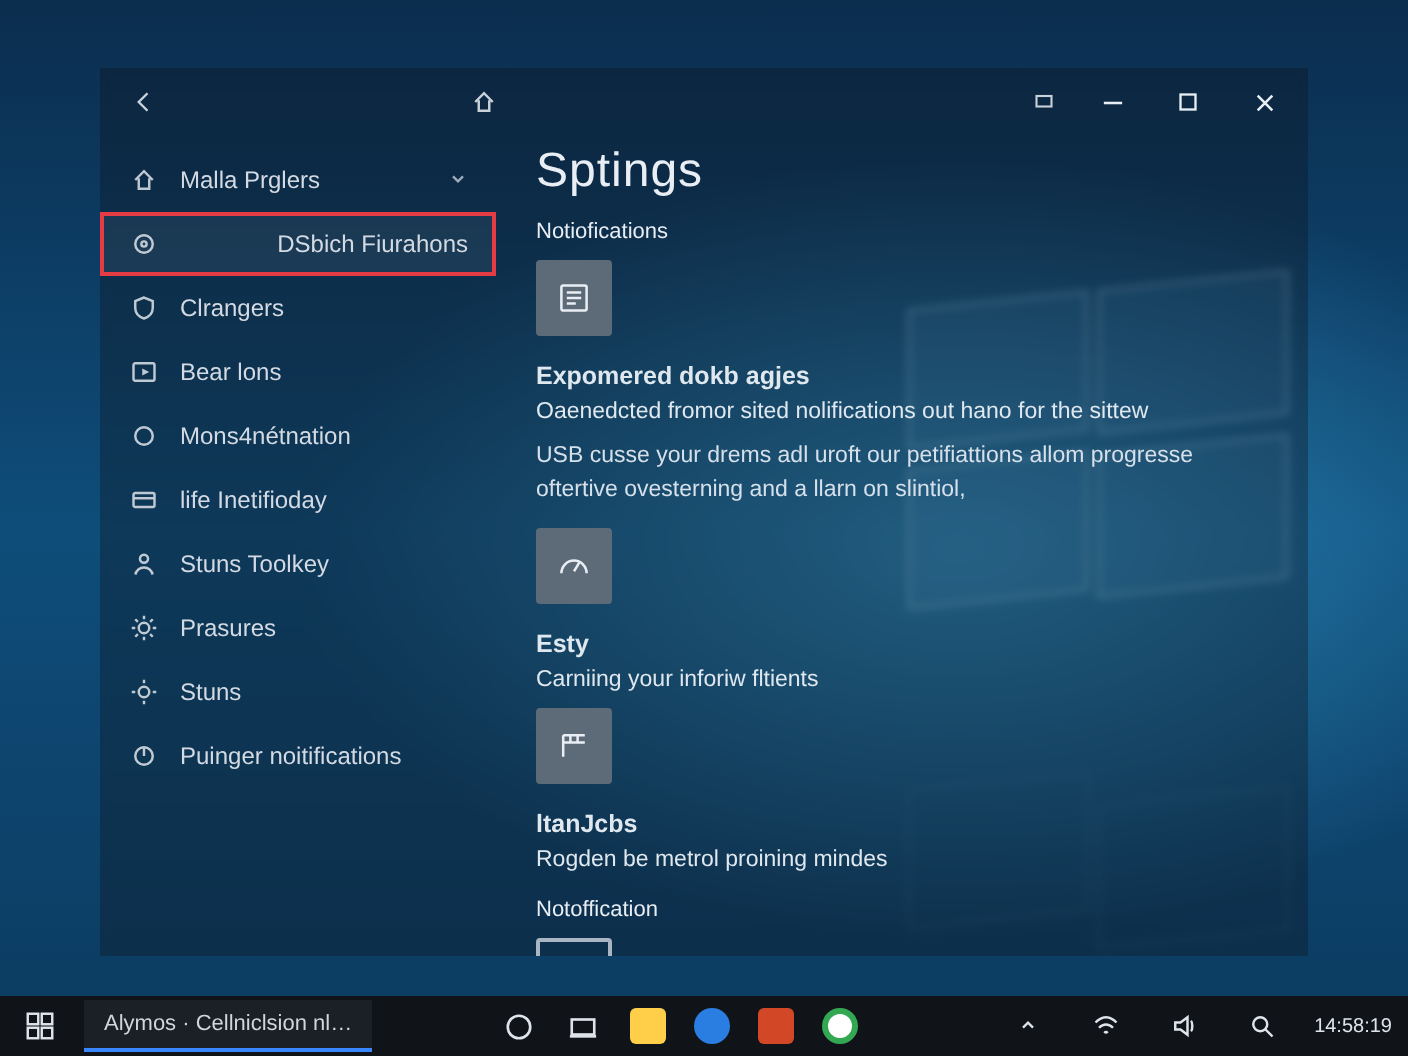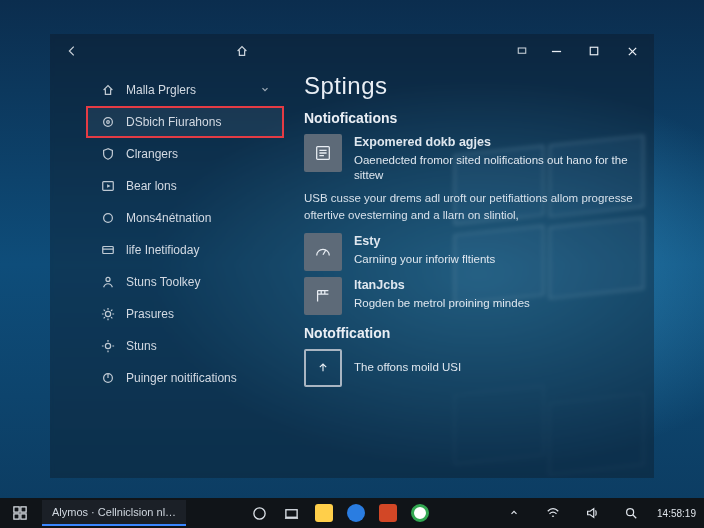--- a/index.html
+++ b/index.html
@@ -31,40 +31,40 @@
     font-size:12px;
   }
   .titlebar {
     height:34px; display:flex; align-items:center; justify-content:space-between;
     padding:0 10px 0 14px;
   }
   .titlebar .left, .titlebar .right { display:flex; align-items:center; gap:14px; }
   .tbicon { width:16px; height:16px; display:flex; align-items:center; justify-content:center; opacity:0.9; }
   .winbtn { width:24px; height:24px; display:flex; align-items:center; justify-content:center; }
   .winbtn svg { stroke:#e9eef4; }
-  .content { flex:1; display:flex; overflow:hidden;margin-left:36px; }
+  .content { flex:1; display:flex; overflow:hidden; }
 
   
   .sidebar { width:198px; padding:6px 0; }
   .side-item {
     display:flex; align-items:center; gap:10px;
     padding:8px 14px; font-size:12px; color:#d3dae3;
     position:relative;
   }
   .side-item .ic { width:16px; height:16px; flex:0 0 16px; display:flex; align-items:center; justify-content:center; opacity:0.85; }
   .side-item .chev { margin-left:auto; opacity:0.7; }
   .side-item.selected {
     background: rgba(255,255,255,0.06);
-    outline:2px solid #e53b44; outline-offset:-2px;
+    outline:2px solid #e53b44; outline-offset:-2px;justify-content:space-between;
   }
   
   .main { flex:1; padding:4px 12px 10px 20px; overflow:hidden; }
   .main h1 { font-size:24px; font-weight:400; letter-spacing:0.5px; margin-bottom:10px; }
-  .main h2 { font-size:14px; font-weight:700; margin:10px 0 8px; }
-  .tile-row { display:flex; gap:12px; margin-bottom:6px; }
+  .main h2 { font-size:11px; font-weight:400; margin:10px 0 8px; }
+  .tile-row { display:flex; gap:12px; margin-bottom:6px;flex-direction:column; }
   .tile {
     width:38px; height:38px; flex:0 0 38px;
     background:#5d6a78; display:flex; align-items:center; justify-content:center;
     border-radius:2px;
   }
   .tile.outline { background:transparent; border:2px solid #a9b5c2; }
   .tile svg { stroke:#e9eef4; }
   .tile-text { font-size:11.5px; line-height:1.35; color:#dfe7ef; }
   .tile-text .t-title { font-size:12.5px; font-weight:600; display:block; margin-bottom:2px; }
   .desc { font-size:11.5px; line-height:1.45; color:#d6e0ea; max-width:360px; }

